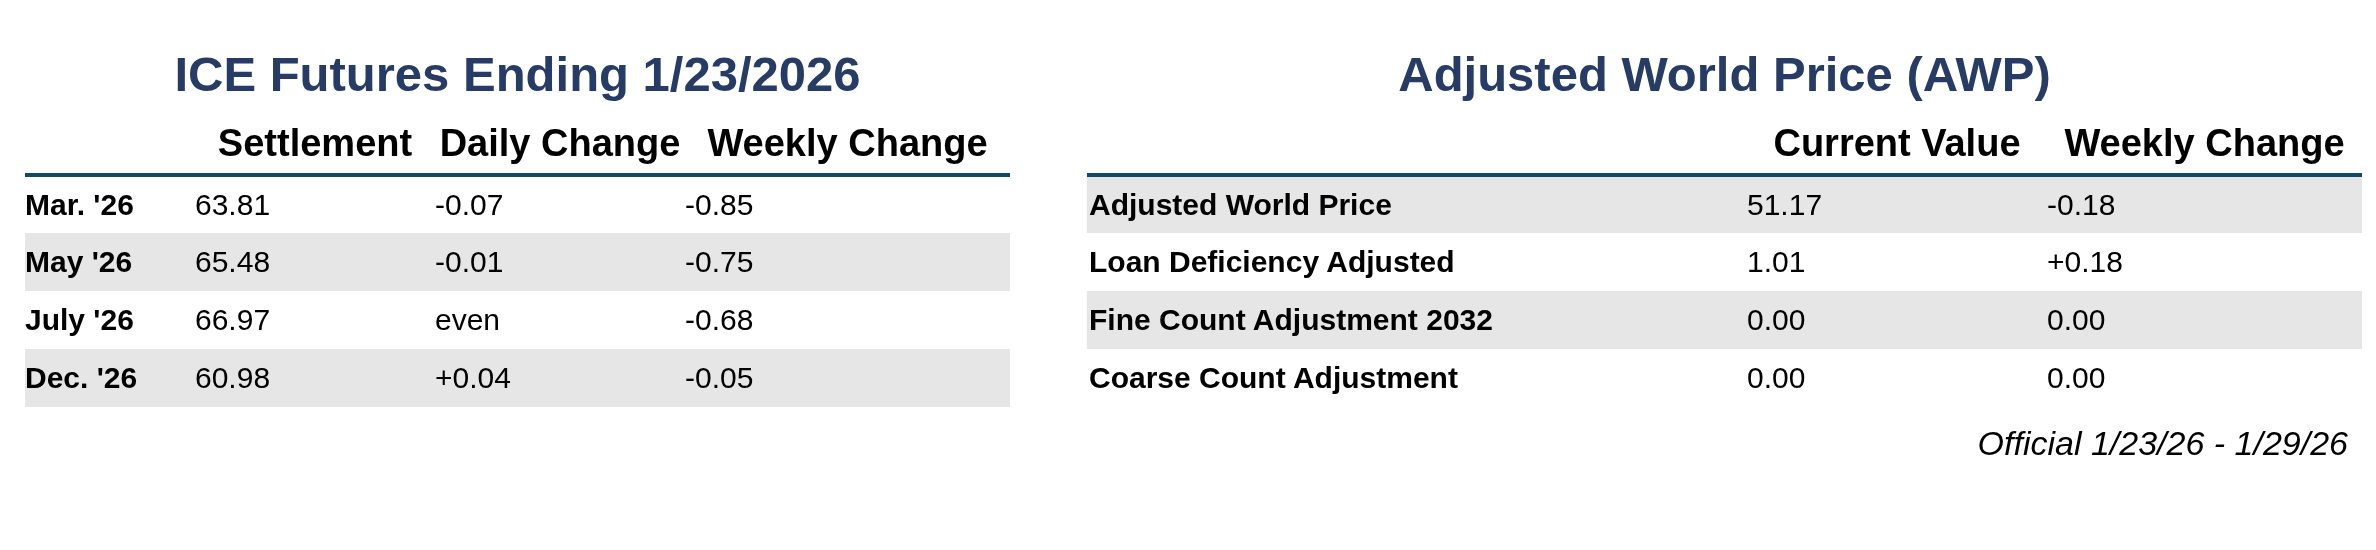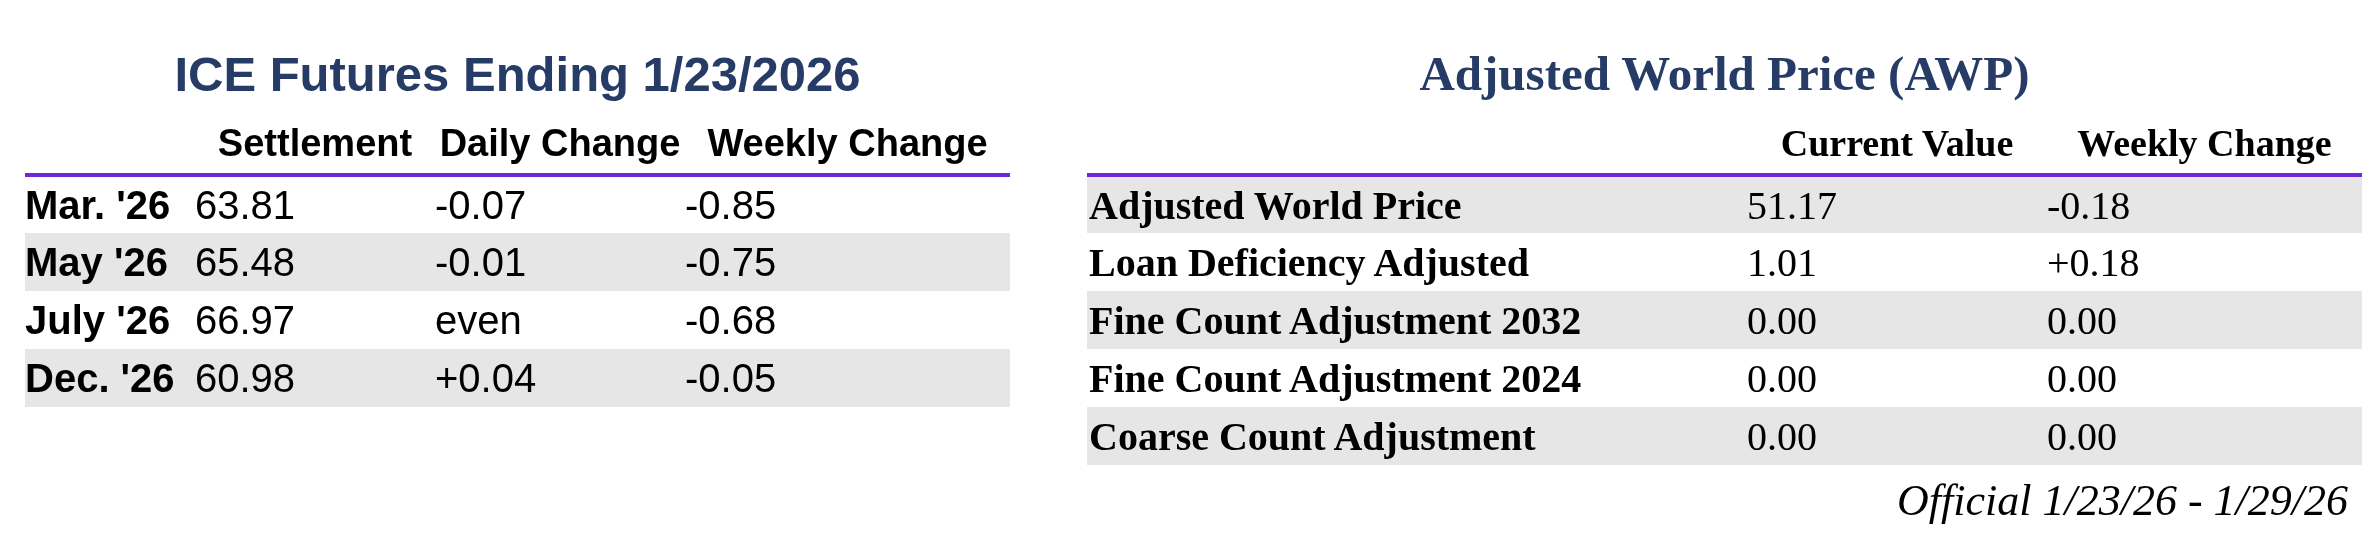--- a/index.html
+++ b/index.html
@@ -25,21 +25,20 @@
     position: absolute;
     top: 15px;
   }
   #ice-panel {
     left: 25px;
     width: 985px;
   }
   #awp-panel {
     left: 1087px;
     width: 1275px;
-    font-family: Liberation Serif, serif;
   }
   .panel-title {
     padding-top: 30px;
     height: 88px;
     line-height: 58px;
     font-size: 49px;
     font-weight: 700;
     text-align: center;
     color: var(--navy);
     white-space: nowrap;
@@ -49,26 +48,26 @@
     border-collapse: collapse;
     table-layout: fixed;
   }
   table.data-table thead th {
     height: 72px;
     vertical-align: bottom;
     padding: 0 0 8px 0;
     font-size: 38px;
     font-weight: 700;
     text-align: center;
-    border-bottom: 4px solid #6d28d9;
+    border-bottom: 4px solid #0c4a6e;
     white-space: nowrap;
   }
   table.data-table tbody td {
     height: 58px;
-    font-size: 40px;
+    font-size: 30px;
     vertical-align: middle;
     padding: 0;
     white-space: nowrap;
   }
   td.label-cell {
     font-weight: 700;
     text-align: left;
     padding-left: 8px;
   }
   #awp-panel td.label-cell { padding-left: 2px; }
@@ -76,21 +75,21 @@
     font-weight: 400;
     text-align: left;
   }
   #ice-table tbody tr:nth-child(even) { background: var(--stripe); }
   #awp-table tbody tr:nth-child(odd)  { background: var(--stripe); }
   .footnote {
     margin-top: 16px;
     padding-right: 14px;
     text-align: right;
     font-style: italic;
-    font-size: 44px;
+    font-size: 34px;
     line-height: 40px;
   }
 </style>
 </head>
 <body>
 
 <section class="panel" id="ice-panel">
   <div class="panel-title">ICE Futures Ending 1/23/2026</div>
   <table class="data-table" id="ice-table">
     <colgroup>
@@ -161,25 +160,20 @@
         <td class="label-cell">Loan Deficiency Adjusted</td>
         <td class="num-cell">1.01</td>
         <td class="num-cell">+0.18</td>
       </tr>
       <tr>
         <td class="label-cell">Fine Count Adjustment 2032</td>
         <td class="num-cell">0.00</td>
         <td class="num-cell">0.00</td>
       </tr>
       <tr>
-        <td class="label-cell">Fine Count Adjustment 2024</td>
-        <td class="num-cell">0.00</td>
-        <td class="num-cell">0.00</td>
-      </tr>
-      <tr>
         <td class="label-cell">Coarse Count Adjustment</td>
         <td class="num-cell">0.00</td>
         <td class="num-cell">0.00</td>
       </tr>
     </tbody>
   </table>
   <div class="footnote">Official 1/23/26 - 1/29/26</div>
 </section>
 
 </body></html>

